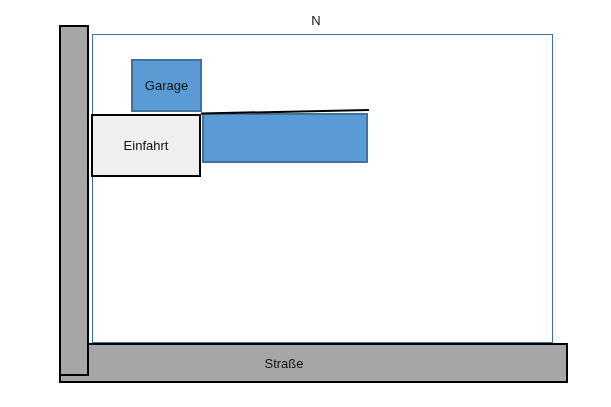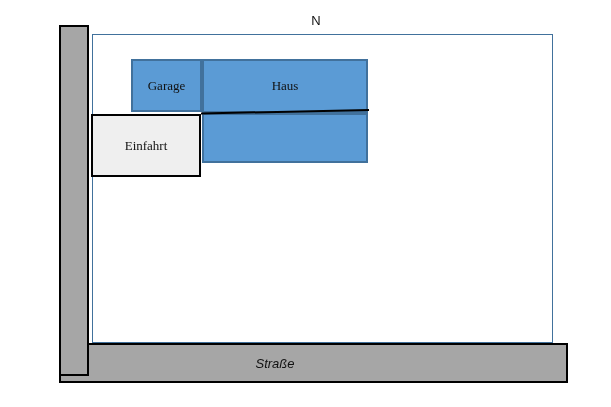--- a/index.html
+++ b/index.html
@@ -19,21 +19,20 @@
   .shape { position: absolute; box-sizing: border-box; }
   .label {
     display: flex;
     align-items: center;
     justify-content: center;
     width: 100%;
     height: 100%;
     font-size: 13px;
     color: #111111;
     user-select: none;
-    font-family: Liberation Serif, serif;
   }
   
   .plot {
     left: 92px; top: 34px;
     width: 461px; height: 309px;
     background: #ffffff;
     border: 1px solid var(--plot-border, #41719C);
   }
   
   .building {
@@ -61,26 +60,25 @@
   .north-label {
     position: absolute;
     left: 296px; top: 12px;
     width: 40px; height: 18px;
     text-align: center;
     font-size: 13px;
     line-height: 18px;
   }
   .street-label {
     position: absolute;
-    left: 235px; top: 355px;
+    left: 244px; top: 355px;
     width: 80px; height: 18px;
     text-align: center;
     font-size: 13px;
     line-height: 18px;
-    font-style: italic;
   }
   .divider-svg {
     position: absolute;
     left: 0; top: 0;
     width: 611px; height: 407px;
     pointer-events: none;
   }
 </style>
 </head>
 <body>
@@ -88,23 +86,20 @@
 <div class="canvas">
 
   <div class="shape plot"></div>
 
   <div class="north-label">N</div>
 
   <div class="shape building garage">
     <span class="label">Garage</span>
   </div>
 
-  <div class="shape building haus">
-    <span class="label">Haus</span>
-  </div>
 
   <div class="shape building annex"></div>
 
   <svg class="divider-svg" viewBox="0 0 611 407" xmlns="http://www.w3.org/2000/svg">
     <line x1="201" y1="113.5" x2="369" y2="110" stroke="#000000" stroke-width="2"></line>
   </svg>
 
   <div class="shape einfahrt">
     <span class="label">Einfahrt</span>
   </div>

